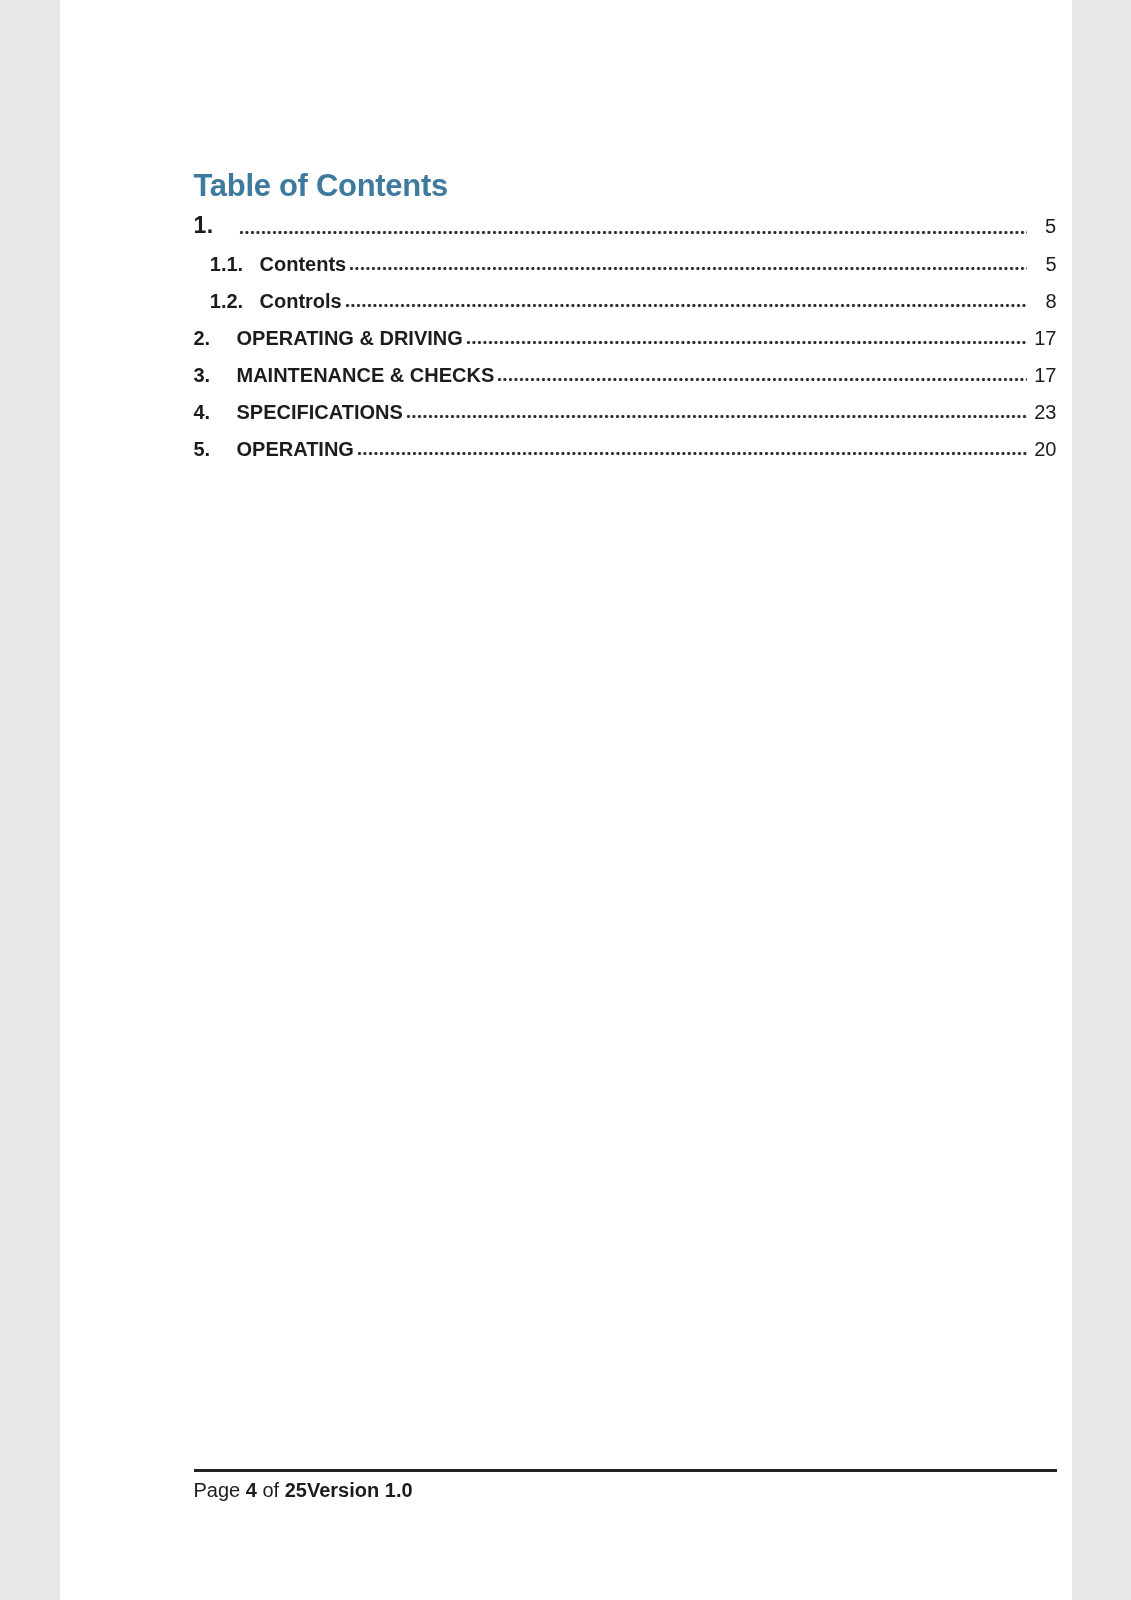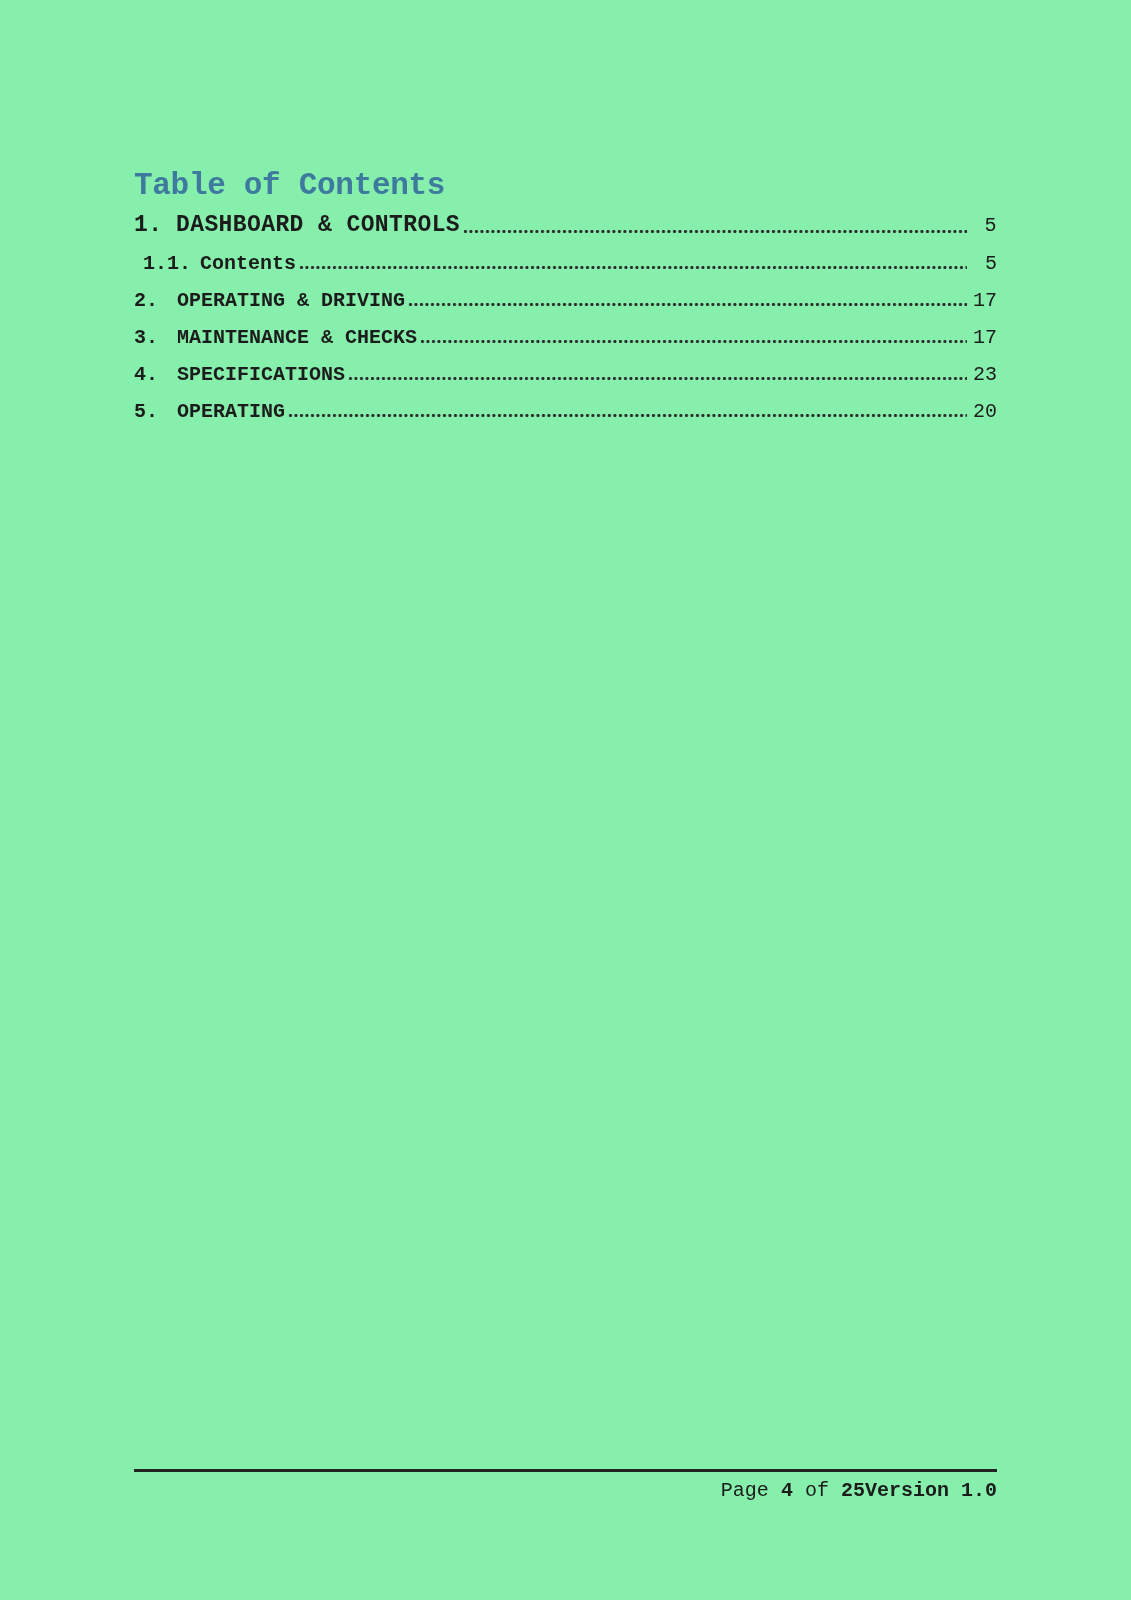--- a/index.html
+++ b/index.html
@@ -2,25 +2,25 @@
 <html><head>
 <meta charset="utf-8">
 <style>
   html, body {
     margin: 0;
     padding: 0;
     background: #e8e8e8;
   }
   .page {
     position: relative;
-    width: 1131px;
+    width: 1012px;
     height: 1600px;
     margin: 0 auto;
-    background: #86efac;
-    font-family: Liberation Mono, monospace;
+    background: #ffffff;
+    font-family: Liberation Sans, sans-serif;
     color: #1c1c1c;
     overflow: hidden;
   }
   .content {
     position: absolute;
     left: 134px;
     top: 168px;
     width: 863px;
   }
   .doc-title {
@@ -82,50 +82,55 @@
   }
   .toc-row.l2 .num { width: 66px; text-align: center; }
   .footer {
     position: absolute;
     left: 134px;
     width: 863px;
     top: 1469px;
     border-top: 3px solid #222222;
     padding-top: 7px;
     display: flex;
-    justify-content: flex-end;
+    justify-content: flex-start;
     align-items: baseline;
     font-size: 20px;
   }
   .footer .page-info { font-weight: 400; }
   .footer .page-info b { font-weight: 700; }
   .footer .version { font-weight: 700; }
 </style>
 </head>
 <body>
 
 <div class="page">
   <div class="content">
 
     <h1 class="doc-title">Table of Contents</h1>
 
     <div class="toc-row l1 major">
       <span class="num">1.</span>
-      <span class="label">DASHBOARD &amp; CONTROLS</span>
       <span class="dots"></span>
       <span class="page-num">5</span>
     </div>
 
     <div class="toc-row l2">
       <span class="num">1.1.</span>
       <span class="label">Contents</span>
       <span class="dots"></span>
       <span class="page-num">5</span>
     </div>
 
+    <div class="toc-row l2">
+      <span class="num">1.2.</span>
+      <span class="label">Controls</span>
+      <span class="dots"></span>
+      <span class="page-num">8</span>
+    </div>
 
     <div class="toc-row l1">
       <span class="num">2.</span>
       <span class="label">OPERATING &amp; DRIVING</span>
       <span class="dots"></span>
       <span class="page-num">17</span>
     </div>
 
     <div class="toc-row l1">
       <span class="num">3.</span>

